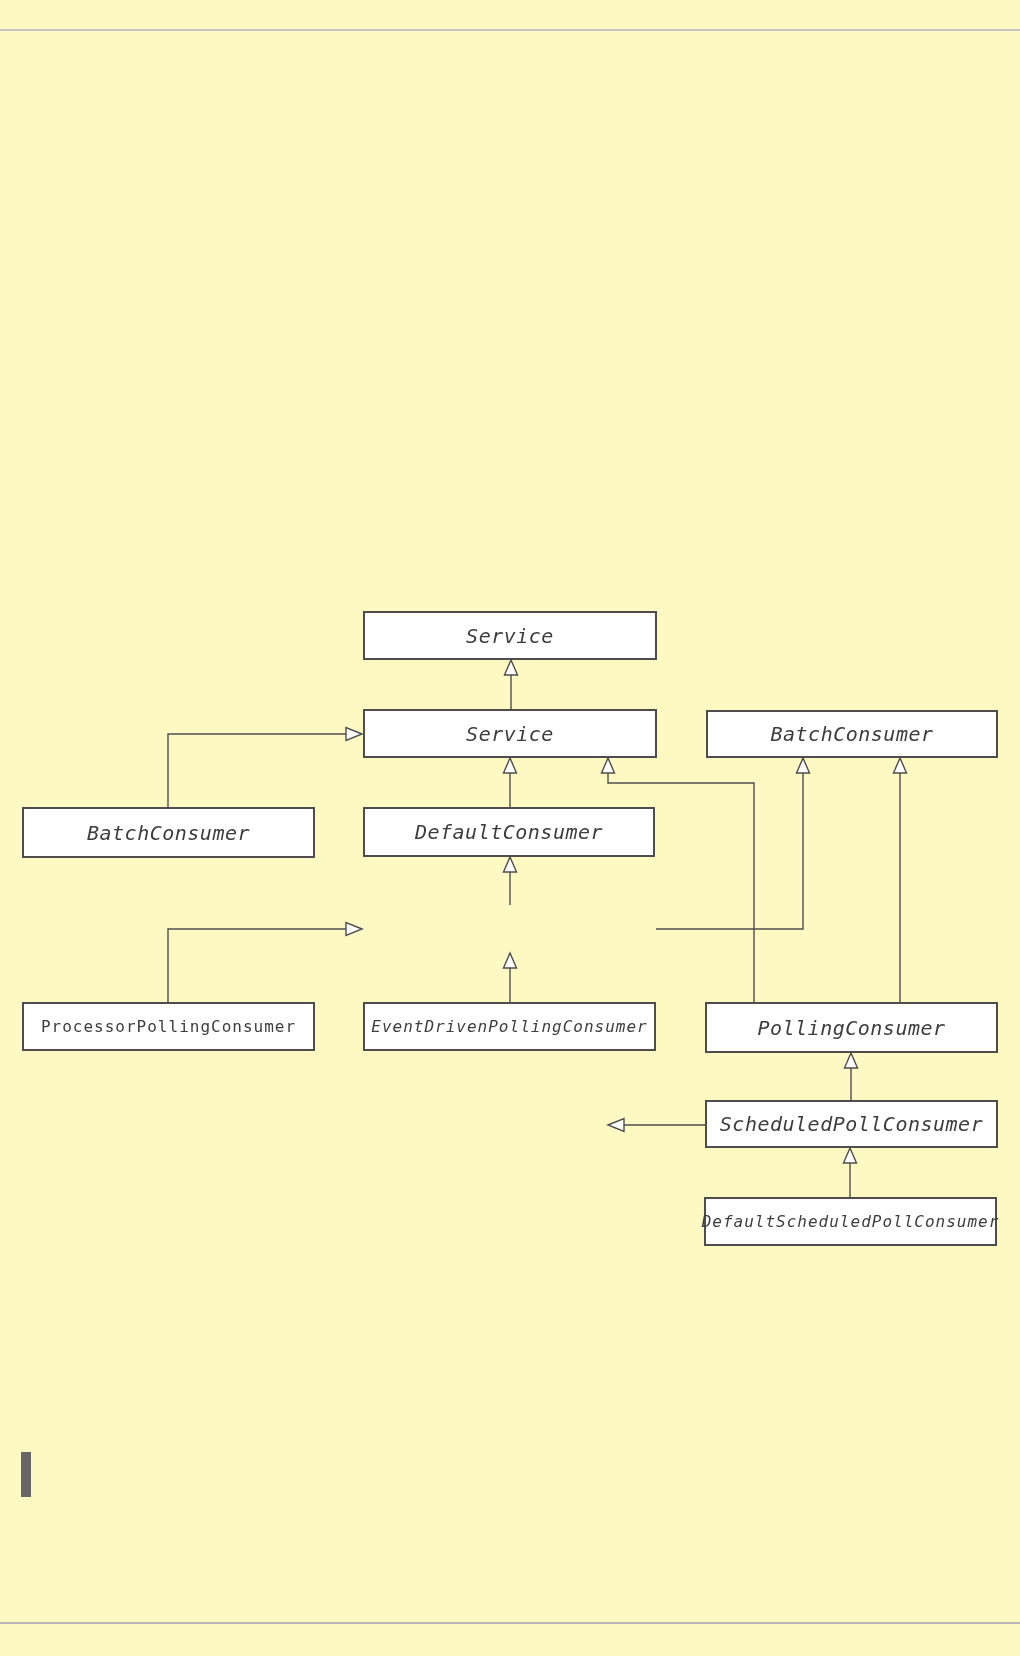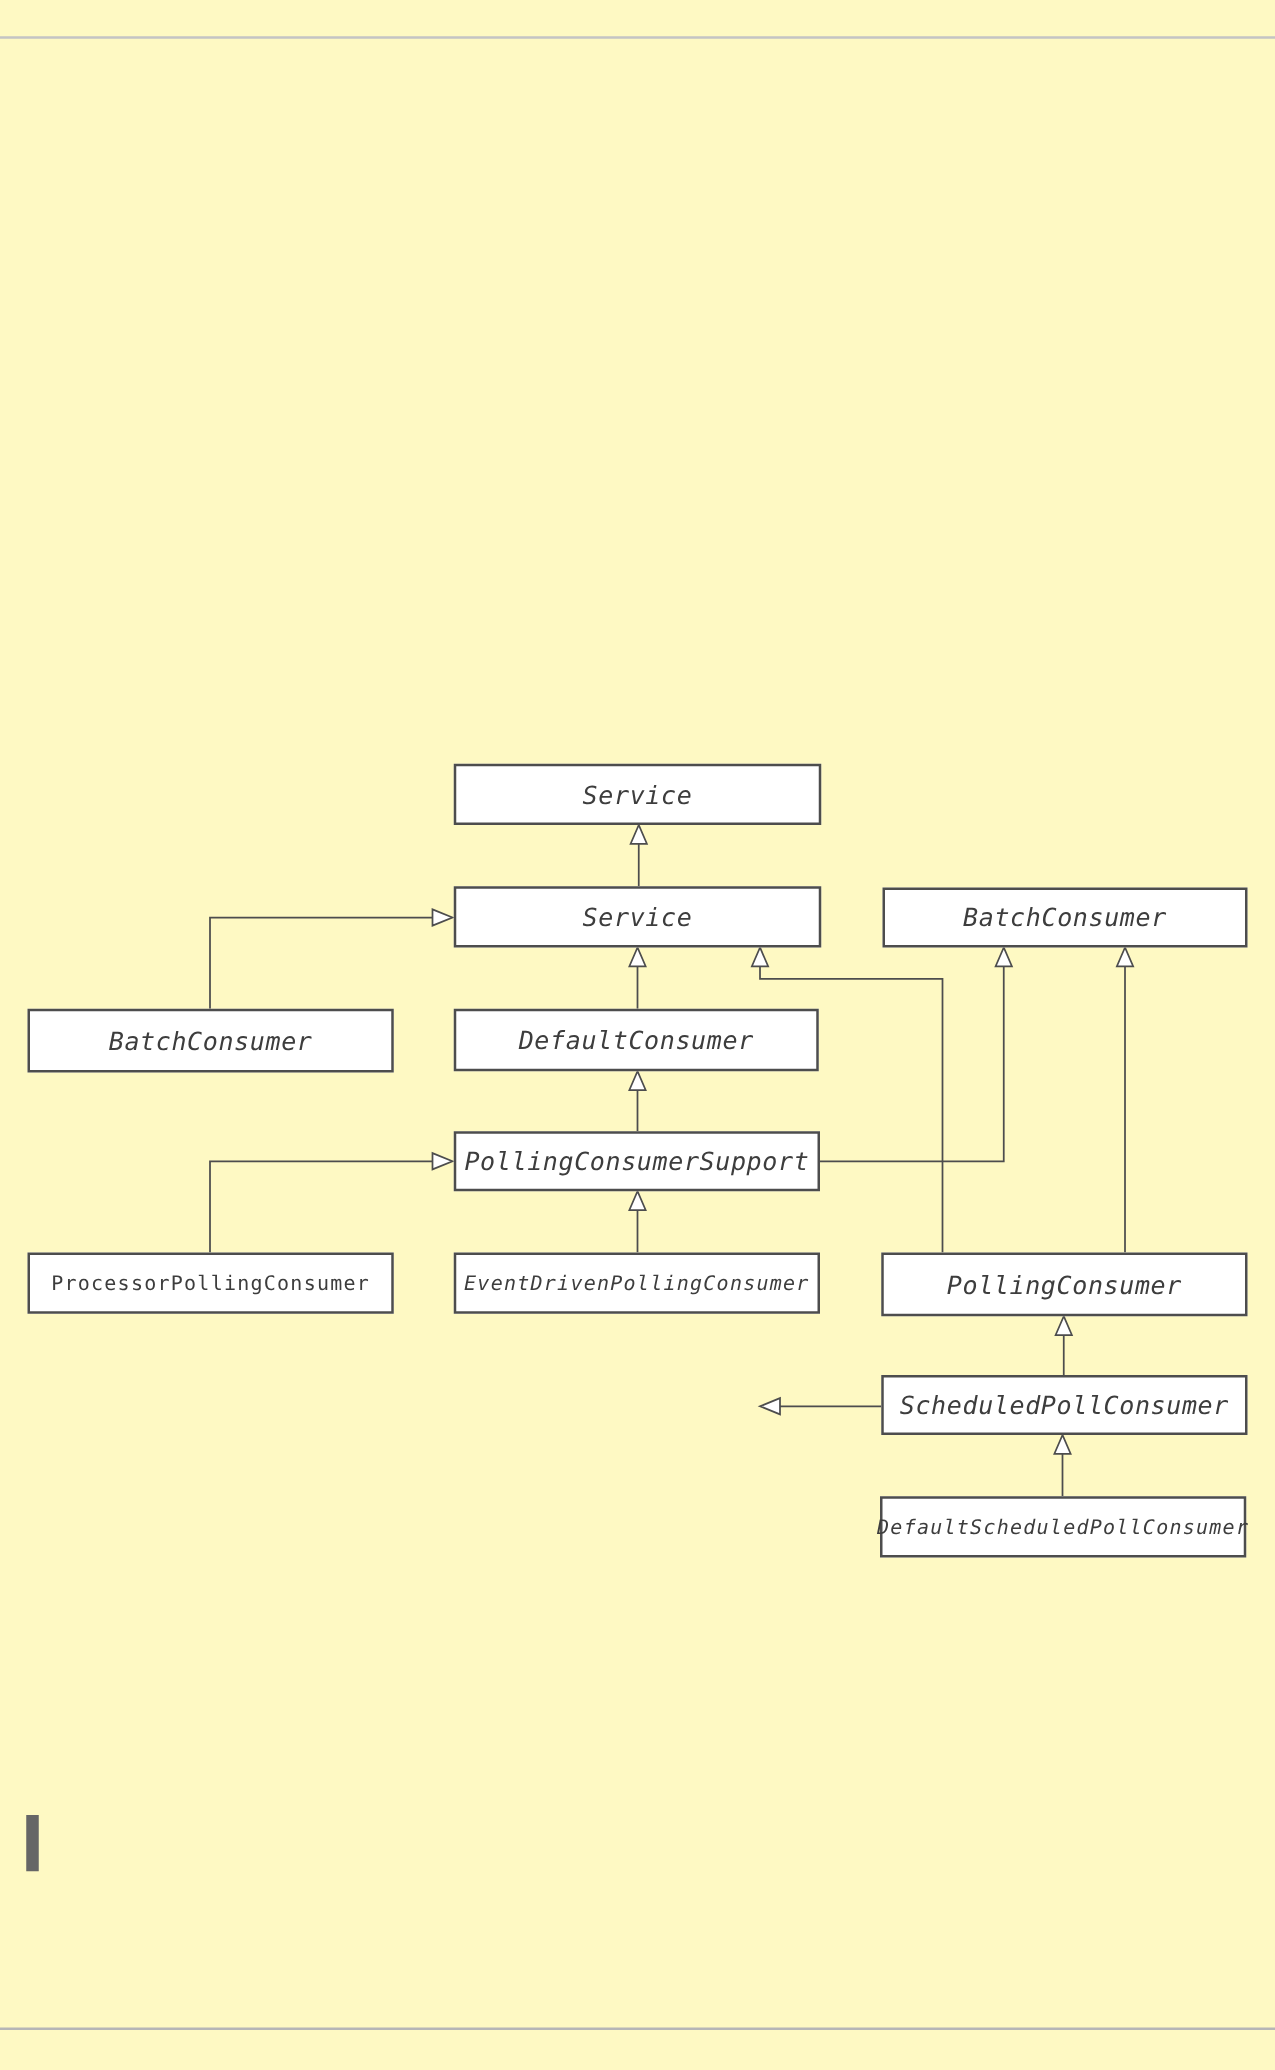--- a/index.html
+++ b/index.html
@@ -169,23 +169,20 @@
     </div>
 
     <div class="node big" style="left:22px;top:807px;width:293px;height:51px">
       <span class="lbl">BatchConsumer</span>
     </div>
 
     <div class="node big" style="left:363px;top:807px;width:292px;height:50px">
       <span class="lbl">DefaultConsumer</span>
     </div>
 
-    <div class="node big" style="left:363px;top:905px;width:293px;height:48px">
-      <span class="lbl">PollingConsumerSupport</span>
-    </div>
 
     <div class="node small roman" style="left:22px;top:1002px;width:293px;height:49px">
       <span class="lbl">ProcessorPollingConsumer</span>
     </div>
 
     <div class="node small" style="left:363px;top:1002px;width:293px;height:49px">
       <span class="lbl">EventDrivenPollingConsumer</span>
     </div>
 
     <div class="node big" style="left:705px;top:1002px;width:293px;height:51px">

